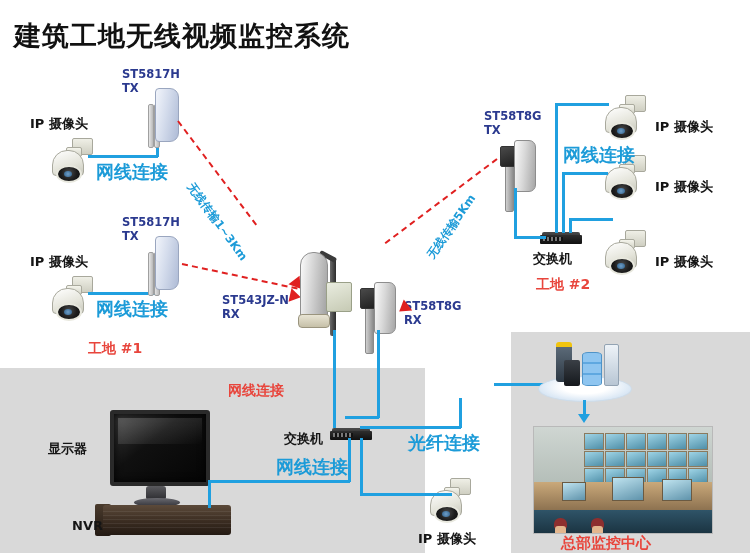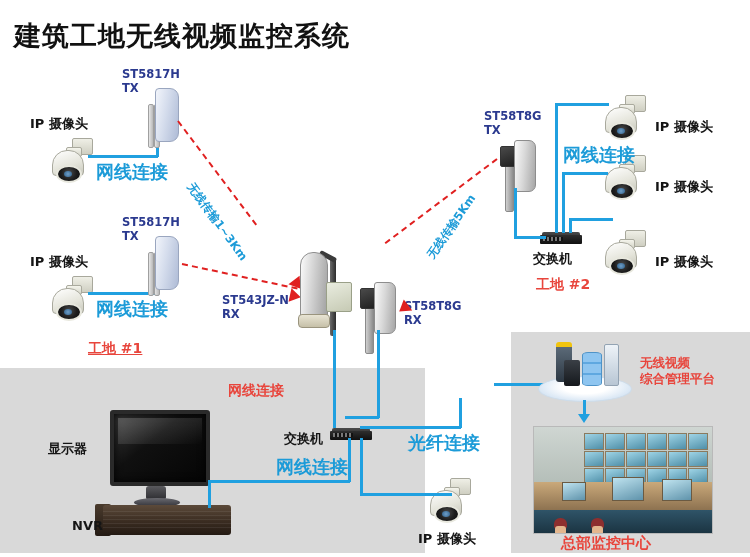--- a/index.html
+++ b/index.html
@@ -304,21 +304,21 @@
   <div class="abs lbl-blue" style="left:96px;top:297px;">网线连接</div>
 
   <div class="abs lbl-dev" style="left:122px;top:216px;">ST5817H
 TX</div>
   <div class="ant-panel" style="left:145px;top:236px;">
     <div class="pole1"></div>
       <div class="pole2"></div>
       <div class="face"></div>
   </div>
 
-  <div class="abs lbl-red" style="left:88px;top:340px;text-decoration:underline;">工地 #1</div>
+  <div class="abs lbl-red" style="left:88px;top:340px;">工地 #1</div>
 
   <div class="beam" style="left:178px;top:120px;width:130px;transform:rotate(53deg);"></div>
   <div class="arrowhead" style="left:294px;top:273px;transform:rotate(53deg);"></div>
 
   <div class="beam" style="left:182px;top:263px;width:118px;transform:rotate(12deg);"></div>
   <div class="arrowhead" style="left:290px;top:288px;transform:rotate(12deg);"></div>
 
   <div class="abs lbl-wire" style="left:196px;top:180px;transform:rotate(54deg);">无线传输1~3Km</div>
 
   <div class="ant-sector" style="left:300px;top:252px;">
@@ -446,22 +446,20 @@
   <div class="abs lbl-blue" style="left:408px;top:431px;text-align:center;">光纤连接</div>
   <div class="abs wire wire-h" style="left:494px;top:383px;width:50px;"></div>
 
   <div class="platform" style="left:538px;top:338px;">
     <div class="disc"></div>
     <div class="rack1"></div>
       <div class="rack2"></div>
       <div class="db"></div>
       <div class="tower"></div>
   </div>
-  <div class="abs lbl-red-sm" style="left:640px;top:355px;">无线视频
-综合管理平台</div>
 
   <div class="abs wire wire-v" style="left:583px;top:400px;height:16px;"></div>
   <div class="arrow-blue-down" style="left:578px;top:414px;"></div>
 
   <div class="photo" style="left:533px;top:426px;width:178px;height:106px;">
     <div class="wallbg"></div>
     <div class="videowall">
       <div></div>
         <div></div>
         <div></div>

